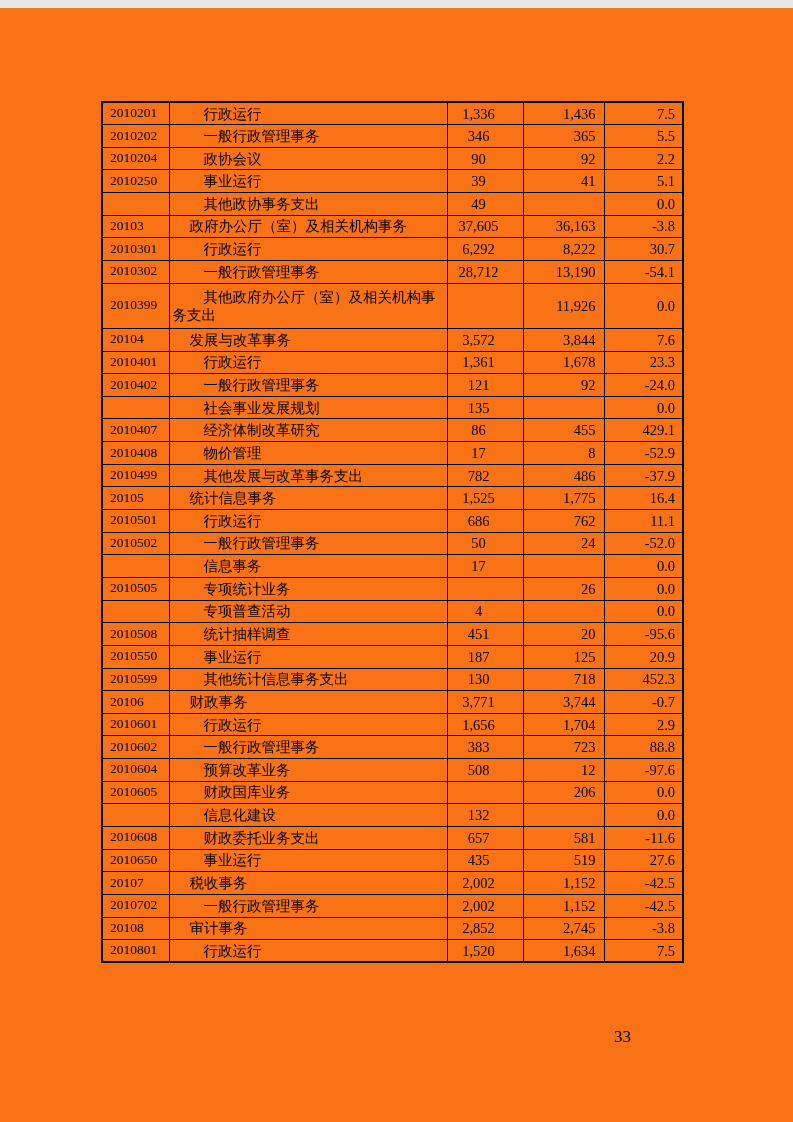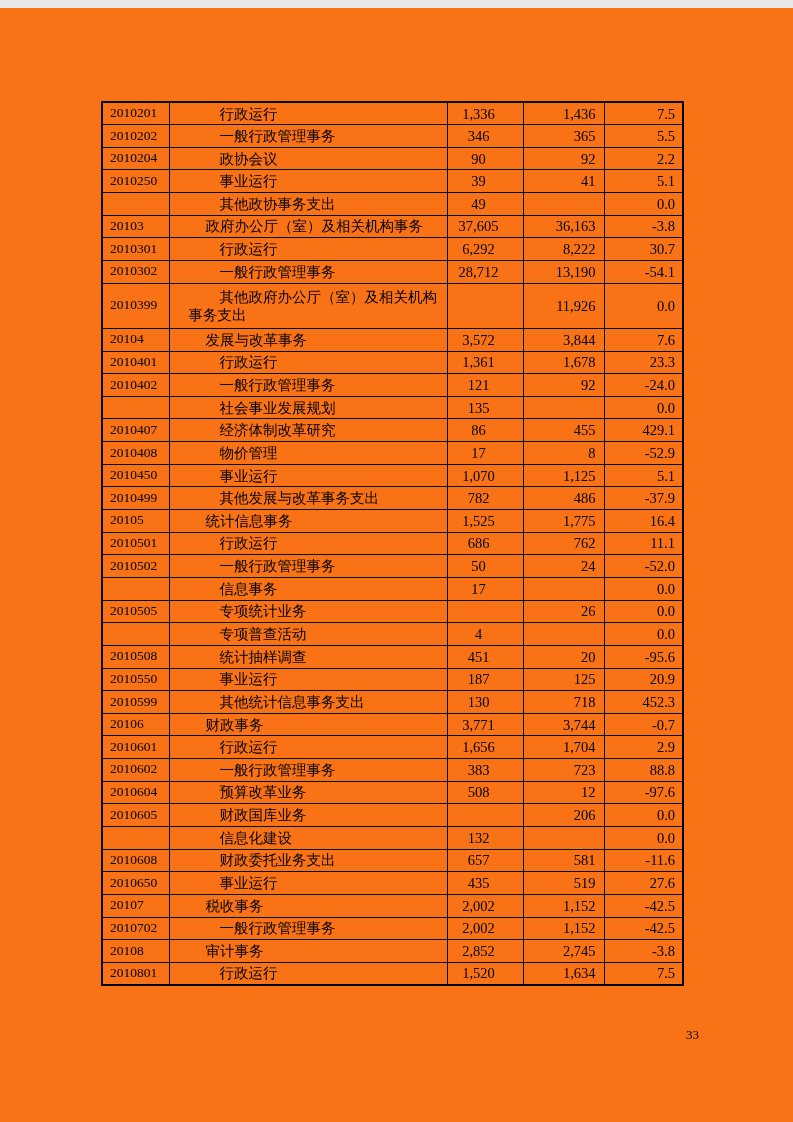--- a/index.html
+++ b/index.html
@@ -34,39 +34,39 @@
     line-height: 1.25;
   }
   table.budget tr { height: 22.65px; }
   table.budget tr.tall { height: 45.3px; }
   td.code-cell {
     padding-left: 7px;
     font-size: 13.5px;
     text-align: left;
   }
   td.name-cell {
-    padding-left: 19px;
+    padding-left: 3px;
     padding-right: 2px;
     font-size: 14.5px;
     text-align: left;
   }
   td.name-cell.lvl1 { text-indent: 17px; }
   td.name-cell.lvl2 { text-indent: 31px; }
   td.num-cell {
     font-size: 14.5px;
     text-align: right;
   }
   td.v1-cell { padding-right: 14px; text-align: center; }
   td.v2-cell { padding-right: 8px; }
   td.v3-cell { padding-right: 7px; }
   .page-number {
     position: absolute;
-    left: 686px;
+    left: 614px;
     top: 1019px;
-    font-size: 13px;
+    font-size: 17px;
     color: #000;
     text-align: right;
   }
 </style>
 </head>
 <body>
 
 <div class="page">
 
   <table class="budget">
@@ -177,27 +177,20 @@
     <td class="num-cell v3-cell">429.1</td>
   </tr>
         <tr>
     <td class="code-cell">2010408</td>
     <td class="name-cell lvl2">物价管理</td>
     <td class="num-cell v1-cell">17</td>
     <td class="num-cell v2-cell">8</td>
     <td class="num-cell v3-cell">-52.9</td>
   </tr>
         <tr>
-    <td class="code-cell">2010450</td>
-    <td class="name-cell lvl2">事业运行</td>
-    <td class="num-cell v1-cell">1,070</td>
-    <td class="num-cell v2-cell">1,125</td>
-    <td class="num-cell v3-cell">5.1</td>
-  </tr>
-        <tr>
     <td class="code-cell">2010499</td>
     <td class="name-cell lvl2">其他发展与改革事务支出</td>
     <td class="num-cell v1-cell">782</td>
     <td class="num-cell v2-cell">486</td>
     <td class="num-cell v3-cell">-37.9</td>
   </tr>
         <tr>
     <td class="code-cell">20105</td>
     <td class="name-cell lvl1">统计信息事务</td>
     <td class="num-cell v1-cell">1,525</td>

